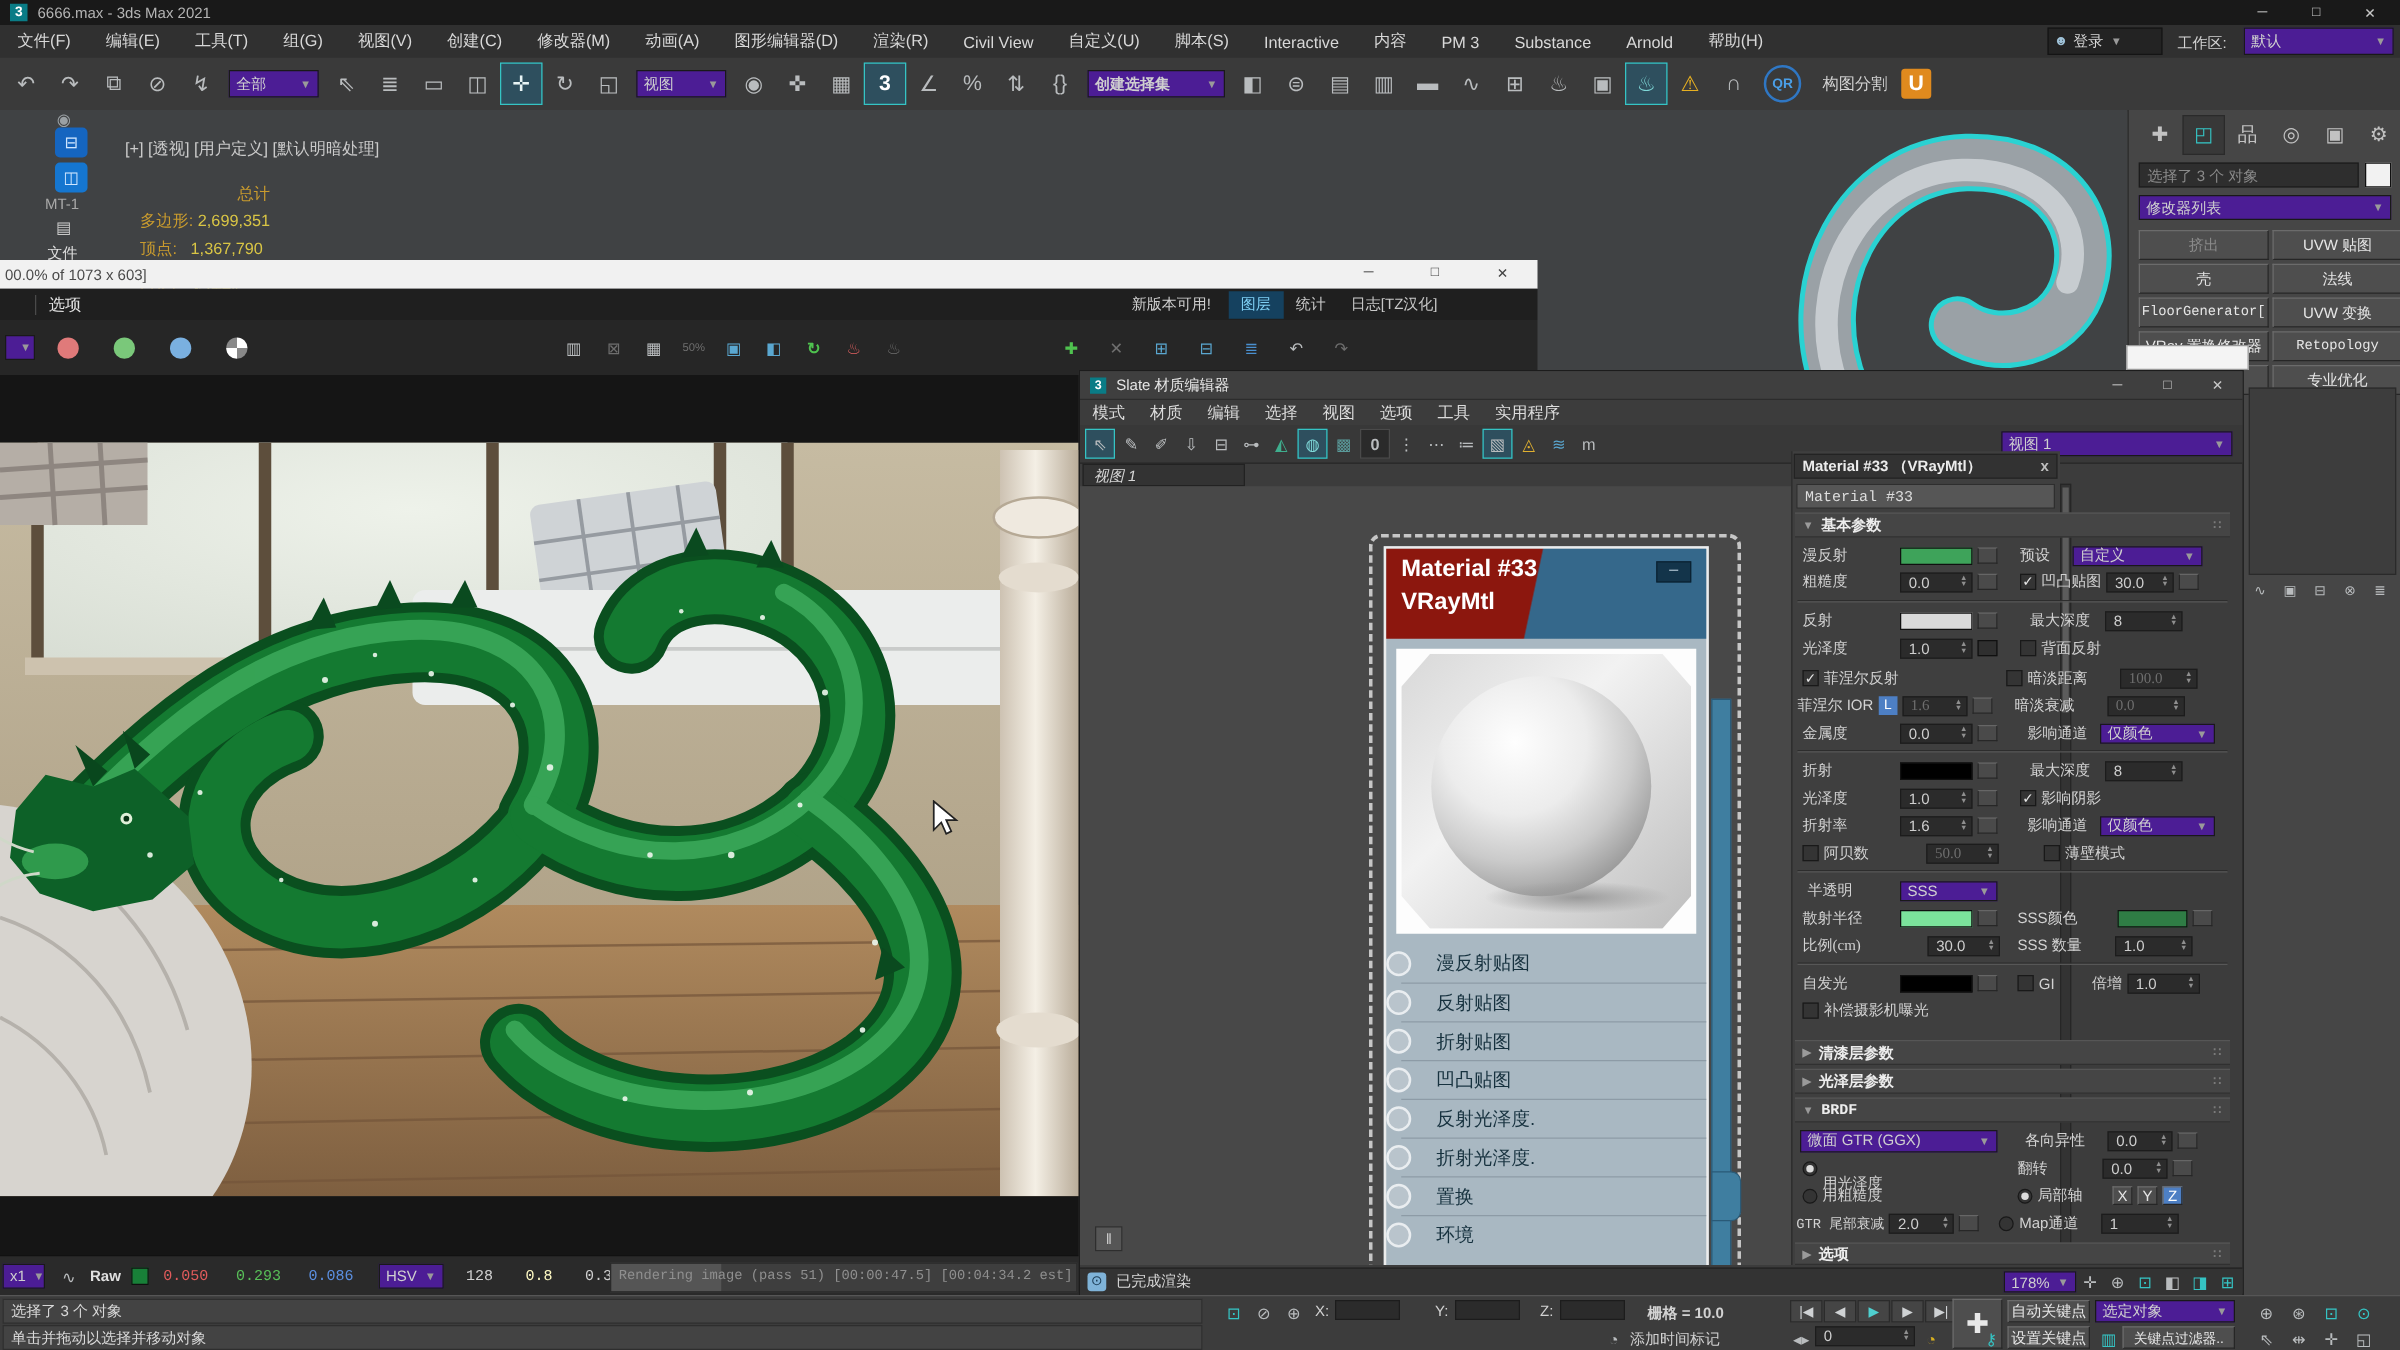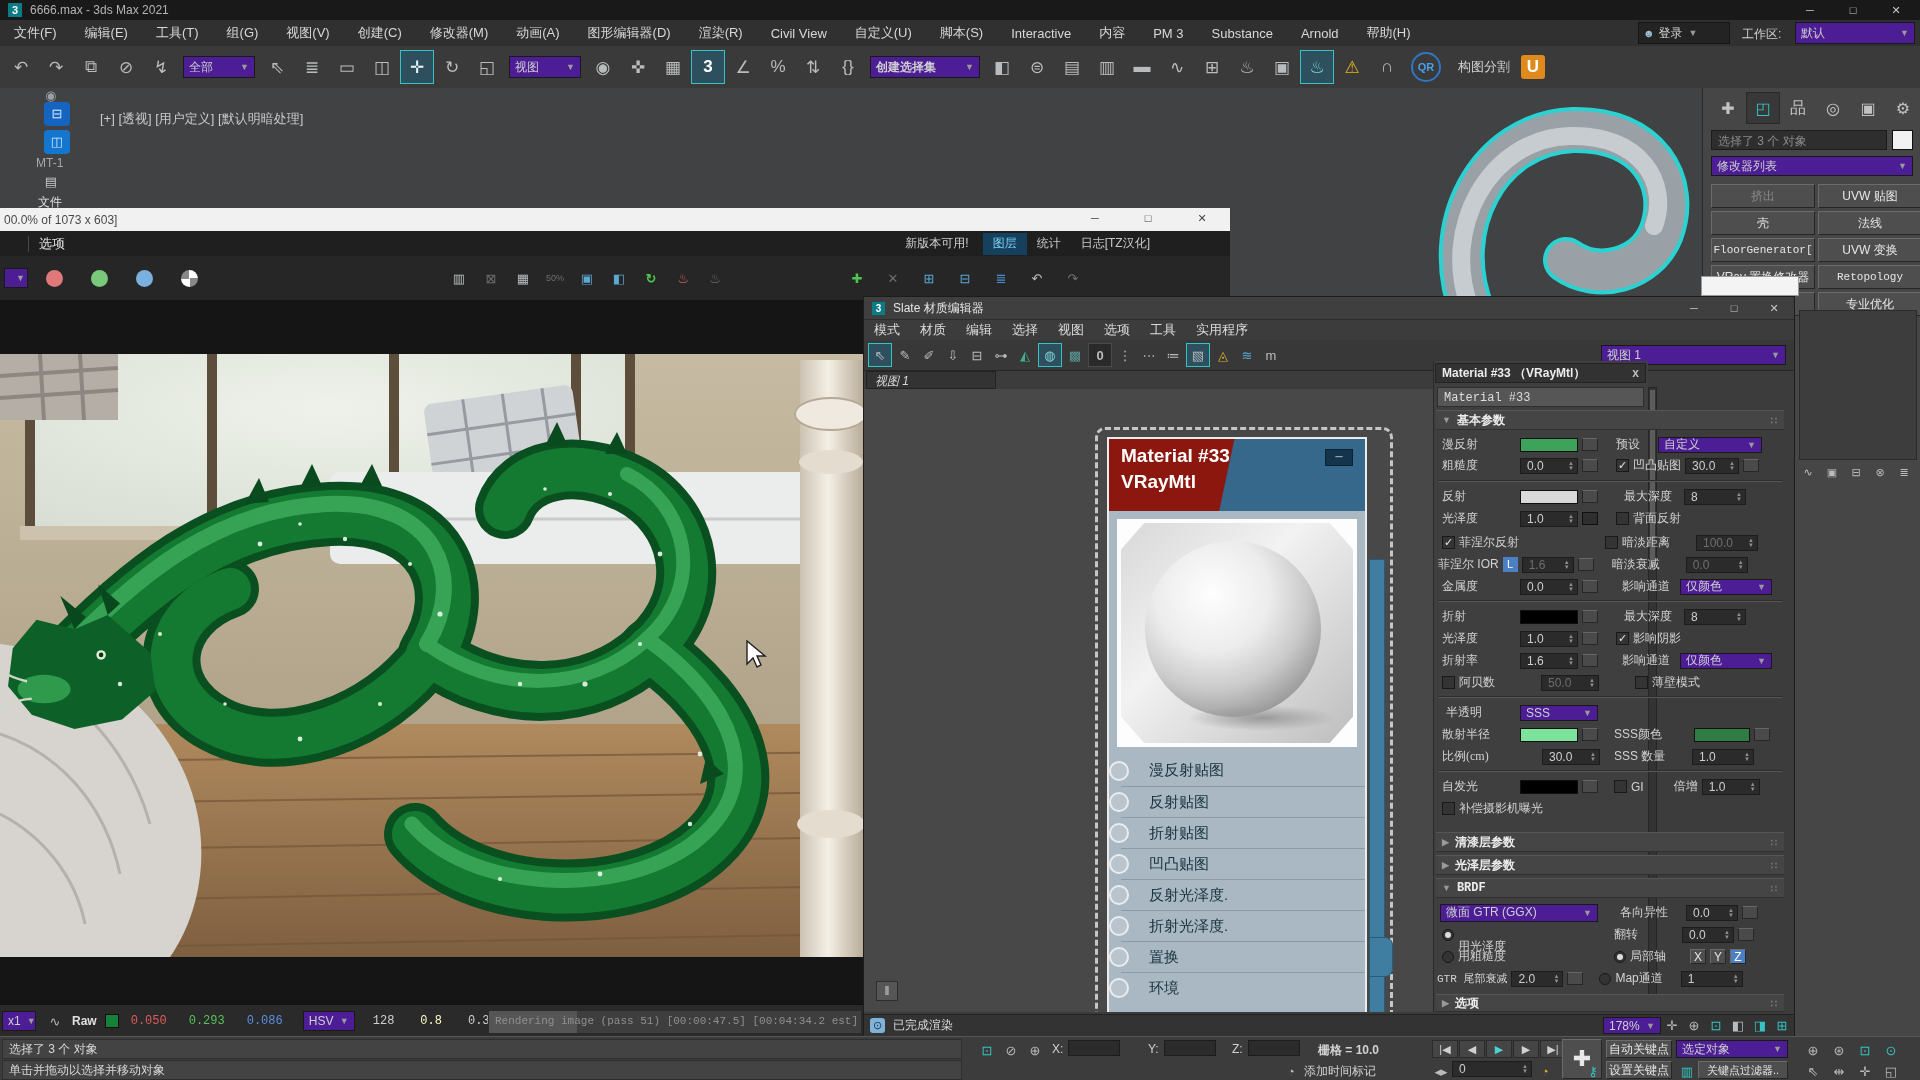--- a/index.html
+++ b/index.html
@@ -14,21 +14,21 @@
   .maintb{left:0;top:46px;width:1920px;height:42px;background:#3a3a3a;border-bottom:1px solid #2a2a2a;}
   .ico{display:flex;align-items:center;justify-content:center;color:#b9bcbe;width:34px;height:34px;font-size:17px;}
   .ico.sm{width:22px;height:22px;font-size:13px;}
   .dd{background:#4c1d95;border:1px solid #191919;display:flex;align-items:center;justify-content:space-between;
       padding:0 5px;font-size:12px;color:#cfcfcf;height:22px;box-sizing:border-box;}
   .car{font-size:9px;color:#9a9a9a;margin-left:6px;}
   .winbtn{width:40px;height:20px;display:flex;align-items:center;justify-content:center;color:#c8c8c8;font-size:11px;}
   
   .fld{background:#2b2b2b;border:1px solid #1c1c1c;display:flex;align-items:center;justify-content:space-between;
        font-size:12px;color:#cfcfcf;padding:0 3px 0 6px;height:16px;box-sizing:border-box;}
-  .fld.gray{color:#6e6e6e;}
+  .fld.gray{color:#6e6e6e;font-family:Liberation Serif, serif;}
   .sp{display:flex;flex-direction:column;font-size:6px;line-height:5px;color:#8f8f8f;}
   .mapbtn{background:#4a4a4a;border:1px solid #272727;border-top-color:#666;width:16px;height:13px;box-sizing:border-box;}
   .sw{border:1px solid #101010;box-sizing:border-box;}
   .chk{width:13px;height:13px;background:#343434;border:1px solid #191919;display:flex;align-items:center;
        justify-content:center;font-size:11px;color:#e8e8e8;box-sizing:border-box;}
   .rad{width:12px;height:12px;border-radius:50%;background:#343434;border:1px solid #191919;position:relative;box-sizing:border-box;}
   .rad.on::after{content:"";position:absolute;inset:2px;border-radius:50%;background:#dcdcdc;}
   .lbl{font-size:12px;color:#d2d2d2;white-space:nowrap;}
   .btn{background:#4e4e4e;border:1px solid #262626;border-top-color:#6b6b6b;border-left-color:#6b6b6b;
        display:flex;align-items:center;justify-content:center;font-size:12px;color:#e6e6e6;box-sizing:border-box;}
@@ -159,20 +159,26 @@
     <span class="ico" style="color:#e8b021;">⚠</span>
     <span class="ico">∩</span>
     <span class="ico" style="color:#4a9fe8;border:2px solid #2f77c4;border-radius:50%;width:26px;height:26px;font-size:11px;font-weight:bold;margin:0 6px;">QR</span>
     <span class="lbl" style="margin:0 10px;font-size:13px;">构图分割</span>
     <span class="ico" style="background:#e08a1e;color:#fff;width:24px;height:24px;font-weight:bold;border-radius:3px;">U</span>
   </div>
 
   <div class="abs" style="left:0;top:88px;width:1702px;height:948px;background:#404244;">
     <span class="abs" style="left:100px;top:22px;font-size:13px;color:#cacaca;">[+] [透视] [用户定义] [默认明暗处理]</span>
 
+    <div class="abs" style="left:112px;top:58px;font-size:13px;">
+      <div style="color:#c99b2e;padding-left:78px;">总计</div>
+      <div style="margin-top:4px;"><span style="color:#c99b2e;">多边形:</span> <span style="color:#d9c545;">2,699,351</span></div>
+      <div style="margin-top:4px;"><span style="color:#c99b2e;">顶点:</span>&nbsp;&nbsp;&nbsp;<span style="color:#d9c545;">1,367,790</span></div>
+      <div style="margin-top:16px;"><span style="color:#c99b2e;">FPS:</span>&nbsp;&nbsp;&nbsp;<span style="color:#d9c545;">不活动</span></div>
+    </div>
 
     <span class="abs ico sm" style="left:40px;top:-4px;color:#9aa0a4;">◉</span>
     <div class="abs" style="left:44px;top:14px;width:26px;height:24px;background:#1565c0;border-radius:4px;color:#cfe6ff;text-align:center;line-height:24px;font-size:13px;">⊟</div>
     <div class="abs" style="left:44px;top:42px;width:26px;height:24px;background:#1576d0;border-radius:4px;color:#cfe6ff;text-align:center;line-height:24px;font-size:13px;">◫</div>
     <span class="abs" style="left:36px;top:68px;color:#a8a8a8;font-size:12px;">MT-1</span>
     <span class="abs ico sm" style="left:40px;top:82px;color:#c8c8c8;">▤</span>
     <span class="abs" style="left:38px;top:106px;color:#e0e0e0;font-size:12px;">文件</span>
 
     <svg class="abs" style="left:1418px;top:10px;" width="290" height="230" viewBox="0 0 290 230">
       <path d="M 55,215 C 20,130 70,35 155,32 C 230,30 262,85 243,135 C 228,172 180,185 148,162" fill="none" stroke="#2ad2d2" stroke-width="46" stroke-linecap="round"></path>

